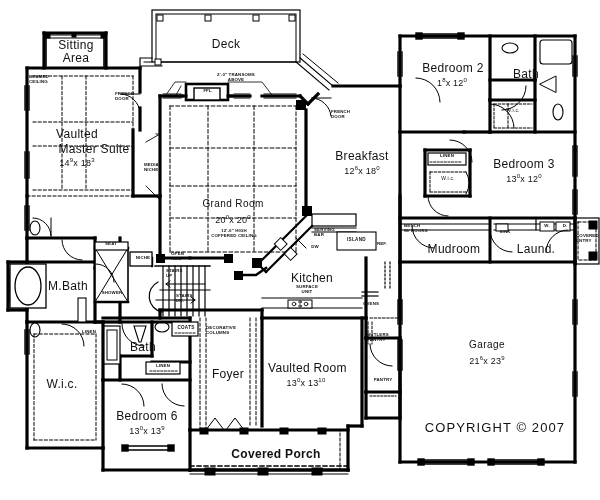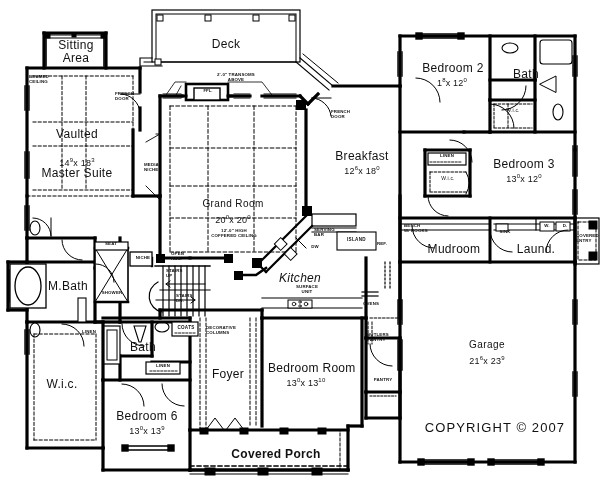--- a/index.html
+++ b/index.html
@@ -551,21 +551,21 @@
 </div>
 
 <div class="lbl tiny" style="left:200px;top:73px;width:72px;">
   <span>2'-0" TRANSOMS</span><br>
   <span>ABOVE</span>
 </div>
 
 <div class="lbl tiny2" style="left:196px;top:89px;width:24px;">FPL.</div>
 
 <div class="lbl room" style="left:40px;top:128px;width:74px;">Vaulted</div>
-<div class="lbl room" style="left:33px;top:143px;width:88px;margin-top:24px;">Master  Suite</div>
+<div class="lbl room" style="left:50px;top:143px;width:88px;">Master  Suite</div>
 <div class="lbl dim" style="left:40px;top:157px;width:74px;">
   <span>14</span><sup>9</sup>x
   <span>18</span><sup>3</sup>
 </div>
 
 <div class="lbl tiny" style="left:144px;top:163px;width:28px;text-align:left;">
   <span>MEDIA</span><br>
   <span>NICHE</span>
 </div>
 
@@ -594,37 +594,37 @@
   <span>SERVING</span><br>
   <span>BAR</span>
 </div>
 
 <div class="lbl tiny" style="left:305px;top:245px;width:20px;">DW</div>
 
 <div class="lbl tiny" style="left:372px;top:242px;width:20px;">REF.</div>
 
 <div class="lbl boxlbl" style="left:340px;top:238px;width:33px;">ISLAND</div>
 
-<div class="lbl room" style="left:272px;top:272px;width:56px;font-style:italic;">Kitchen</div>
+<div class="lbl room" style="left:284px;top:272px;width:56px;">Kitchen</div>
 
 <div class="lbl tiny" style="left:285px;top:285px;width:44px;">
   <span>SURFACE</span><br>
   <span>UNIT</span>
 </div>
 
 <div class="lbl tiny" style="left:358px;top:302px;width:26px;">OVENS</div>
 
 <div class="lbl tiny" style="left:367px;top:333px;width:32px;text-align:left;">
   <span>BUTLERS</span><br>
   <span>PANTRY</span>
 </div>
 
 <div class="lbl tiny" style="left:368px;top:378px;width:30px;">PANTRY</div>
 
-<div class="lbl room" style="left:268px;top:362px;width:76px;">Bedroom  Room</div>
+<div class="lbl room" style="left:268px;top:362px;width:76px;">Vaulted  Room</div>
 <div class="lbl dim" style="left:272px;top:377px;width:68px;">
   <span>13</span><sup>0</sup>x
   <span>13</span><sup>10</sup>
 </div>
 
 <div class="lbl room" style="left:204px;top:368px;width:48px;">Foyer</div>
 
 <div class="lbl tiny" style="left:206px;top:326px;width:42px;text-align:left;">
   <span>DECORATIVE</span><br>
   <span>COLUMNS</span>

